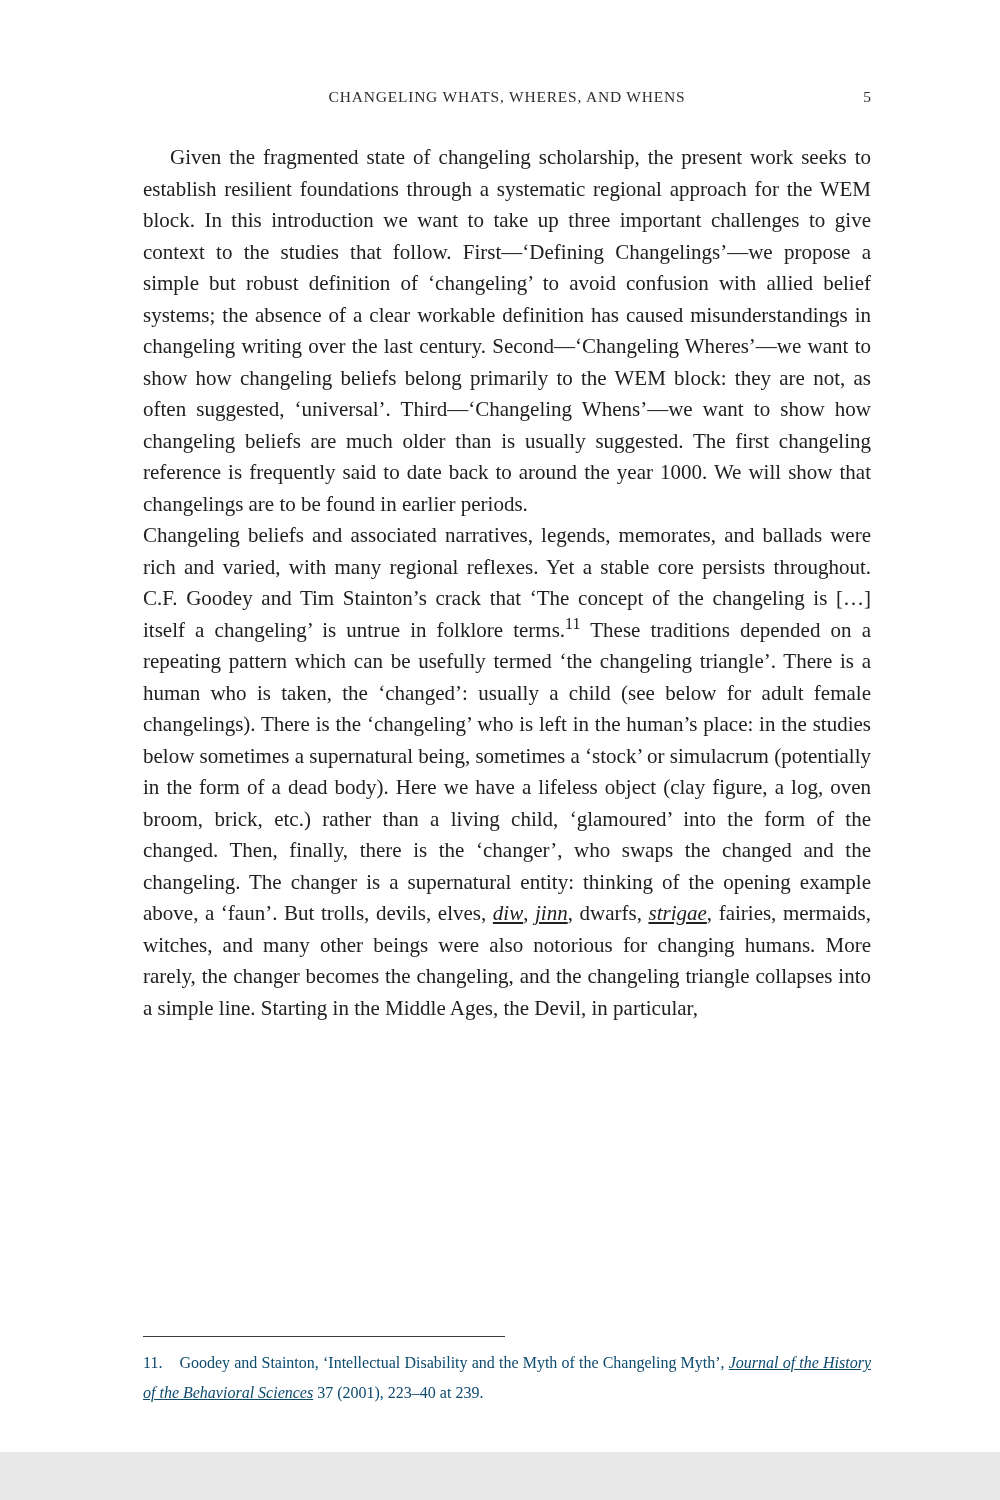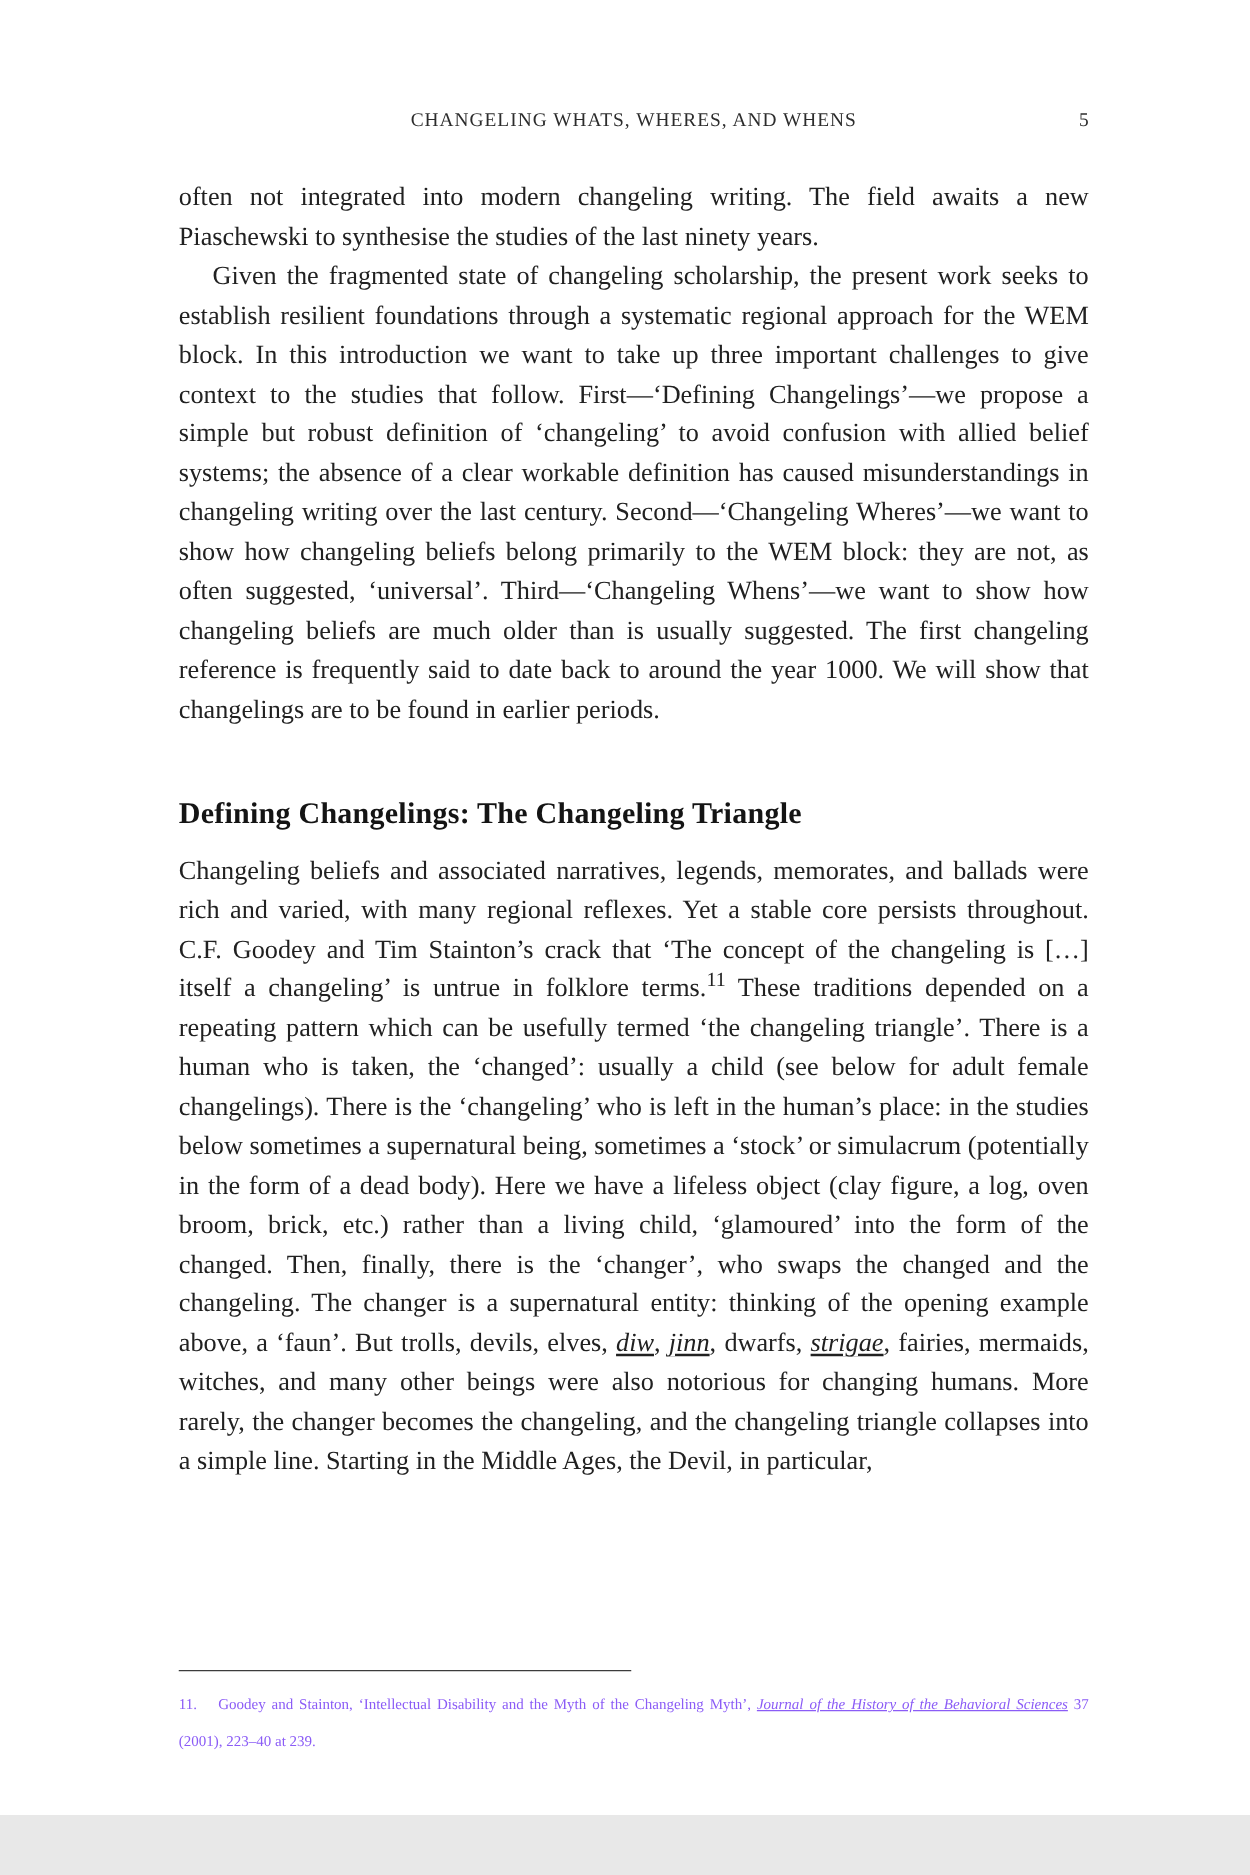--- a/index.html
+++ b/index.html
@@ -69,42 +69,40 @@
     left: 143px;
     width: 728px;
   }
   .footnote-rule {
     width: 362px;
     height: 0;
     border-top: 1.5px solid #3c3c3c;
     margin: 0 0 11px 0;
   }
   .footnote-text {
-    font-size: 12px;
+    font-size: 16px;
     line-height: 30px;
     text-align: justify;
-    color: #8b5cf6;
+    color: #0c4a6e;
     margin: 0;
   }
   .footnote-text .num { margin-right: 17px; }
 </style>
 </head>
 <body>
 
 <div class="page">
 
   <div class="running-header">
     <span class="title">CHANGELING WHATS, WHERES, AND WHENS</span>
     <span class="pagenum">5</span>
   </div>
 
   <div class="body-block">
-    <p><span>often not integrated into modern changeling writing. The field awaits a new Piaschewski to synthesise the studies of the last ninety years.</span></p>
     <p class="indented"><span>Given the fragmented state of changeling scholarship, the present work seeks to establish resilient foundations through a systematic regional approach for the WEM block. In this introduction we want to take up three important challenges to give context to the studies that follow. First—‘Defining Changelings’—we propose a simple but robust definition of ‘changeling’ to avoid confusion with allied belief systems; the absence of a clear workable definition has caused misunderstandings in changeling writing over the last century. Second—‘Changeling Wheres’—we want to show how changeling beliefs belong primarily to the WEM block: they are not, as often suggested, ‘universal’. Third—‘Changeling Whens’—we want to show how changeling beliefs are much older than is usually suggested. The first changeling reference is frequently said to date back to around the year 1000. We will show that changelings are to be found in earlier periods.</span></p>
-    <h2 class="section-heading">Defining Changelings: The Changeling Triangle</h2>
     <p><span>Changeling beliefs and associated narratives, legends, memorates, and ballads were rich and varied, with many regional reflexes. Yet a stable core persists throughout. C.F. Goodey and Tim Stainton’s crack that ‘The concept of the changeling is […] itself a changeling’ is untrue in folklore terms.</span><span class="sup">11</span><span> These traditions depended on a repeating pattern which can be usefully termed ‘the changeling triangle’. There is a human who is taken, the ‘changed’: usually a child (see below for adult female changelings). There is the ‘changeling’ who is left in the human’s place: in the studies below sometimes a supernatural being, sometimes a ‘stock’ or simulacrum (potentially in the form of a dead body). Here we have a lifeless object (clay figure, a log, oven broom, brick, etc.) rather than a living child, ‘glamoured’ into the form of the changed. Then, finally, there is the ‘changer’, who swaps the changed and the changeling. The changer is a supernatural entity: thinking of the opening example above, a ‘faun’. But trolls, devils, elves, </span><span class="italic">diw</span><span>, </span><span class="italic">jinn</span><span>, dwarfs, </span><span class="italic">strigae</span><span>, fairies, mermaids, witches, and many other beings were also notorious for changing humans. More rarely, the changer becomes the changeling, and the changeling triangle collapses into a simple line. Starting in the Middle Ages, the Devil, in particular,</span></p>
   </div>
 
   <div class="footnote-block">
     <div class="footnote-rule"></div>
     <p class="footnote-text"><span class="num">11.</span><span>Goodey and Stainton, ‘Intellectual Disability and the Myth of the Changeling Myth’, </span><span class="italic">Journal of the History of the Behavioral Sciences</span><span> 37 (2001), 223–40 at 239.</span></p>
   </div>
 
 </div>
 

